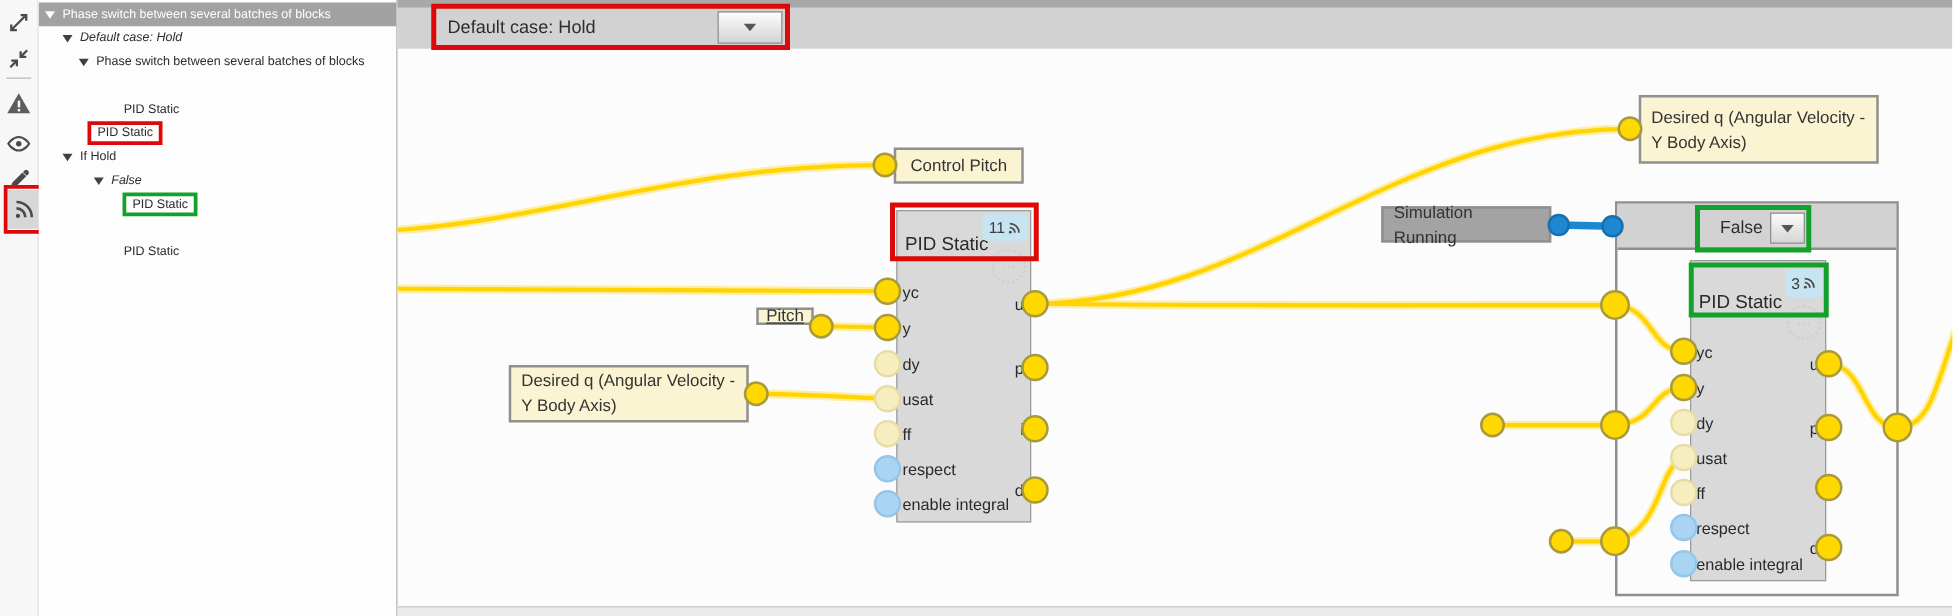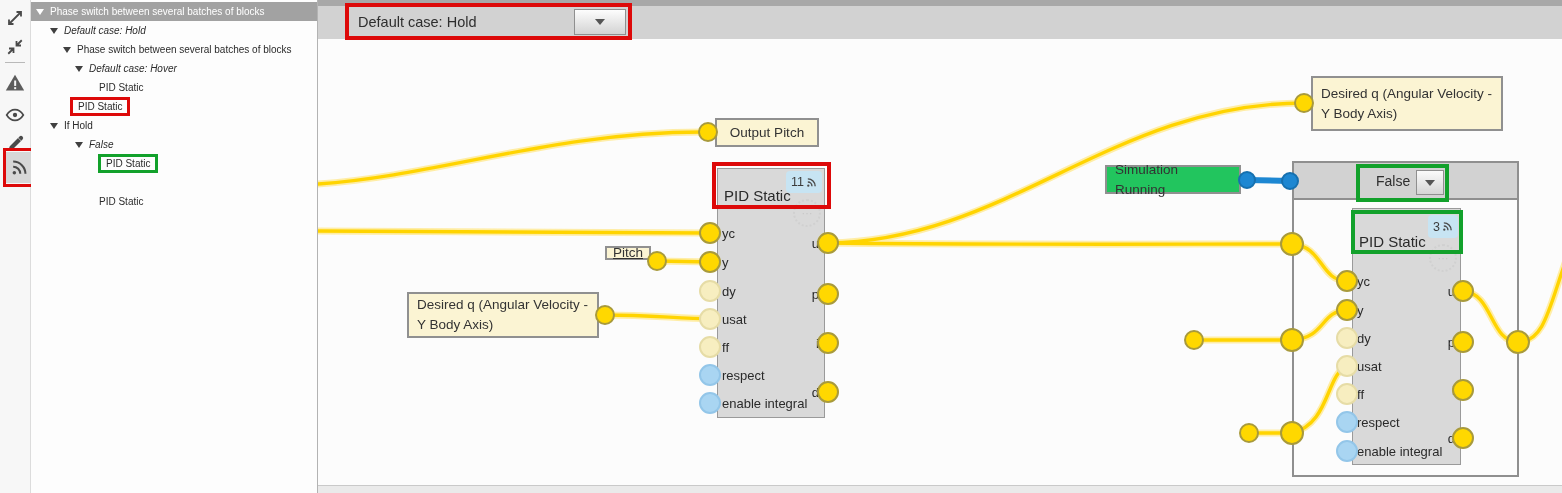--- a/index.html
+++ b/index.html
@@ -27,21 +27,21 @@
   .canvas{position:absolute;left:317px;top:0;width:1245px;height:493px;background:#fcfcfc;border-left:1px solid #b3b3b3;box-sizing:border-box;}
   .toolbar{position:absolute;left:0;top:0;width:100%;height:39px;background:#d2d2d2;z-index:3;}
   .toolbar .topstrip{position:absolute;left:0;top:0;width:100%;height:6px;background:#a8a8a8;}
   .dd-hl{position:absolute;left:27px;top:3px;width:287px;height:37px;border:4px solid #dd0909;box-sizing:border-box;}
   .dd-text{position:absolute;left:40px;top:8px;height:28px;line-height:28px;font-size:14.5px;color:#2e2e2e;}
   .dd-btn{position:absolute;left:256px;top:9px;width:52px;height:26px;background:linear-gradient(#fdfdfd,#d3d3d3);border:1px solid #8f8f8f;box-sizing:border-box;display:flex;align-items:center;justify-content:center;}
   .caret{width:0;height:0;border-left:5px solid transparent;border-right:5px solid transparent;border-top:6px solid #555;}
   .wires{position:absolute;left:0;top:0;z-index:1;}
   
   .slabel{position:absolute;background:#fbf4d3;border:2px solid #909090;box-sizing:border-box;color:#333;font-size:13.5px;line-height:1.45;padding:2px 8px;display:flex;align-items:center;z-index:2;}
-  .slabel.blue{background:#22c55e;}
+  .slabel.blue{background:#a3a3a3;}
   
   .block{position:absolute;background:#d9d9d9;border:1px solid #9a9a9a;box-sizing:border-box;z-index:2;}
   .btitle{position:absolute;left:6px;font-size:15px;color:#2a2a2a;}
   .badge{position:absolute;background:#c7e4f3;border-radius:4px;display:flex;align-items:center;justify-content:center;gap:2px;font-size:12.5px;color:#3c3c3c;}
   .dots{position:absolute;width:24px;height:24px;border-radius:50%;border:2px dotted #c9c9c9;opacity:.55;display:flex;align-items:center;justify-content:center;color:#bbb;font-size:11px;}
   .plabel{position:absolute;font-size:13px;color:#2a2a2a;white-space:nowrap;}
   .plabel.r{right:5px;text-align:right;}
   
   .ifelse{position:absolute;left:974px;top:161px;width:227px;height:316px;border:2px solid #8f8f8f;box-sizing:border-box;z-index:2;background:transparent;}
   .ifelse .hdr{position:absolute;left:0;top:0;width:100%;height:37px;background:#d2d2d2;border-bottom:2px solid #8f8f8f;box-sizing:border-box;}
@@ -109,24 +109,20 @@
         <span class="tarrow"></span>
         <span>Phase switch between several batches of blocks</span>
       </div>
     <div class="trow" style="top:21px;padding-left:19px;">
         <span class="tarrow"></span>
         <span class="it">Default case: Hold</span>
       </div>
     <div class="trow" style="top:40px;padding-left:32px;">
         <span class="tarrow"></span>
         <span>Phase switch between several batches of blocks</span>
-      </div>
-    <div class="trow" style="top:59px;padding-left:44px;">
-        <span class="tarrow"></span>
-        <span class="it">Default case: Hover</span>
       </div>
     <div class="trow" style="top:78px;padding-left:68px;">
         <span>PID Static</span>
       </div>
     <div class="trow" style="top:95px;height:23px;padding-left:44px;">
         <span class="hlr">PID Static</span>
       </div>
     <div class="trow" style="top:116px;padding-left:19px;">
         <span class="tarrow"></span>
         <span>If Hold</span>
@@ -184,21 +180,21 @@
           <path d="M974,244 C1005,246 1002,281 1029,281"></path>
           <path d="M974,340 C1008,338 1002,311 1029,310"></path>
           <path d="M974,433 C1012,424 1008,374 1029,366"></path>
           <path d="M1145,291 C1175,293 1172,342 1200,342 C1228,342 1232,302 1250,255"></path>
         </g>
 
         <path d="M929,180 L972,181" stroke="#1d87d2" stroke-width="6"></path>
       </g>
     </svg>
 
-    <div class="slabel" style="left:397px;top:118px;width:104px;height:29px;justify-content:center;">Output Pitch</div>
+    <div class="slabel" style="left:397px;top:118px;width:104px;height:29px;justify-content:center;">Control Pitch</div>
     <div class="slabel" style="left:287px;top:246px;width:46px;height:14px;justify-content:center;text-decoration:underline;">Pitch</div>
     <div class="slabel" style="left:89px;top:292px;width:192px;height:46px;">Desired q (Angular Velocity - Y Body Axis)</div>
     <div class="slabel" style="left:993px;top:76px;width:192px;height:55px;">Desired q (Angular Velocity - Y Body Axis)</div>
     <div class="slabel blue" style="left:787px;top:165px;width:136px;height:29px;justify-content:center;">Simulation Running</div>
 
     <div class="block" style="left:399px;top:168px;width:108px;height:250px;">
       <div class="btitle" style="top:18px;">PID Static</div>
       <div class="badge" style="right:2px;top:2px;width:36px;height:22px;">
           <span>11</span>
           <svg width="11" height="11" viewBox="0 0 24 24" fill="none" stroke="#4a4a4a" stroke-width="3">

